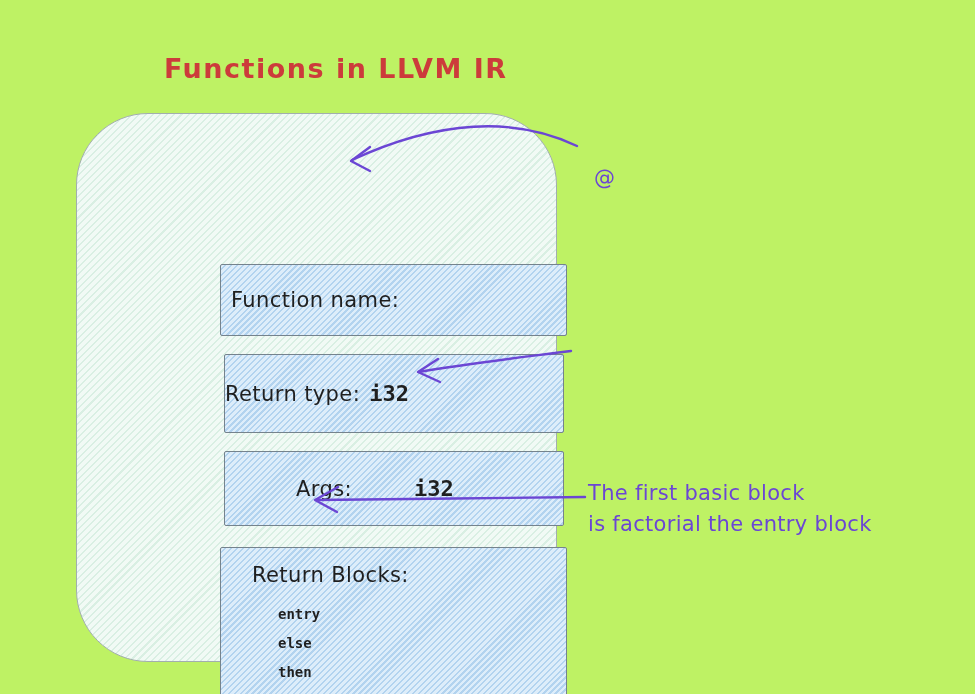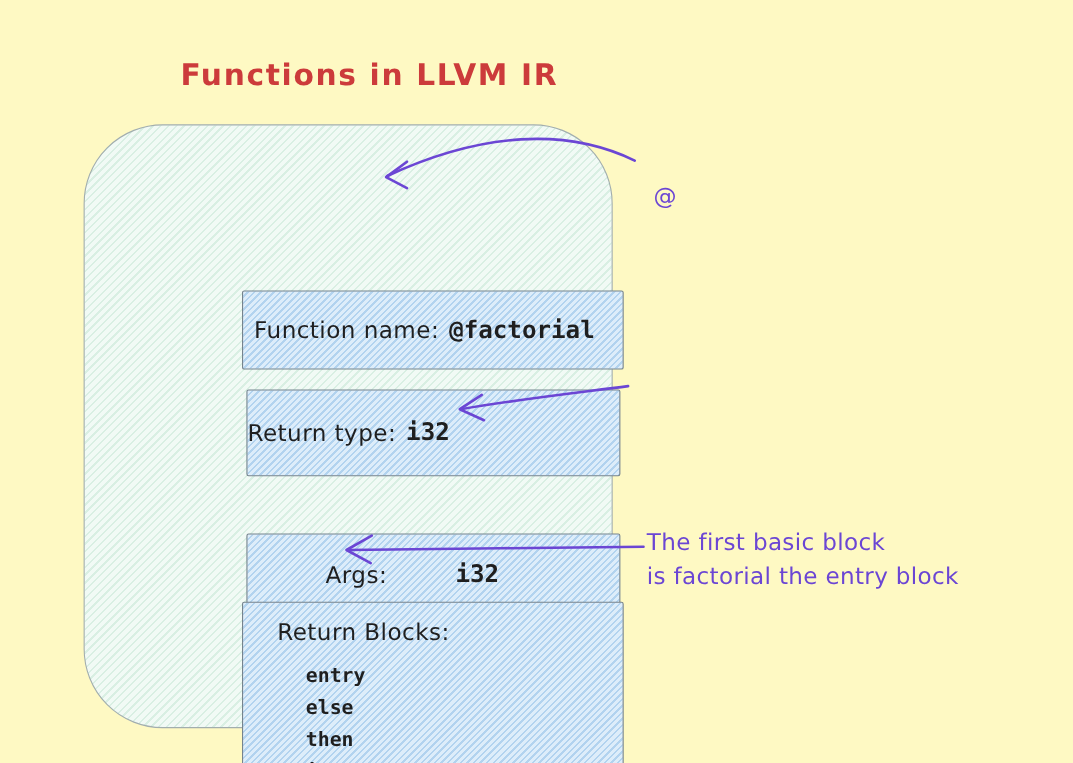--- a/index.html
+++ b/index.html
@@ -14,21 +14,21 @@
     --text-color: #1f1f1f;
   }
   * { margin: 0; padding: 0; box-sizing: border-box; }
   html, body { background: #ffffff; }
   body { font-family: "DejaVu Sans", sans-serif; color: var(--text-color); }
 
   .canvas {
     position: relative;
     width: 975px;
     height: 694px;
-    background: #fef9c3;
+    background: #bef264;
     overflow: hidden;
   }
 
   .title {
     position: absolute;
     left: 164px;
     top: 53px;
     font-size: 27px;
     font-weight: bold;
     letter-spacing: 1.5px;
@@ -55,39 +55,39 @@
     border-radius: 2px;
     background-color: var(--box-fill);
     background-image: repeating-linear-gradient(135deg,
       rgba(255,255,255,0) 0px, rgba(255,255,255,0) 2.6px,
       var(--box-stripe) 2.6px, var(--box-stripe) 4.2px);
     display: flex;
     align-items: center;
   }
   .box-function-name { left: 143px; top: 150px; width: 347px; height: 72px; padding-left: 10px; }
   .box-return-type  { left: 147px; top: 240px; width: 340px; height: 79px; }
-  .box-args         { left: 147px; top: 337px; width: 340px; height: 75px; margin-top: 34px; }
+  .box-args         { left: 147px; top: 337px; width: 340px; height: 75px; }
   .box-basic-blocks {
     left: 143px; top: 433px; width: 347px; height: 189px;
     display: block; padding: 15px 0 0 31px;
   }
 
   .hand { font-size: 21px; letter-spacing: 0.4px; }
   .code {
     font-family: "DejaVu Sans Mono", monospace;
     font-weight: bold;
     font-size: 22px;
   }
   .box .hand { margin-right: 9px; }
   .args-label { margin-left: 71px; }
   .args-value { margin-left: 53px; }
 
   .blocks-label { margin-bottom: 13px; }
   .blocks-list { margin-left: 26px; }
-  .block-item { font-size: 18px; line-height: 29px; }
+  .block-item { font-size: 14px; line-height: 29px; }
 
   .annotation {
     position: absolute;
     color: var(--annotation-color);
     font-size: 21px;
     letter-spacing: 0.3px;
     line-height: 31px;
   }
   .annotation .code { font-size: 20px; color: var(--annotation-color); }
   .ann-function-names { left: 582px; top: 163px; }
@@ -114,21 +114,20 @@
 <body>
 
 <div class="canvas">
 
   <div class="title">Functions in LLVM IR</div>
 
   <div class="container">
 
     <div class="box box-function-name">
       <span class="hand">Function name:</span>
-      <span class="code">@factorial</span>
     </div>
 
     <div class="box box-return-type">
       <span class="hand">Return type:</span>
       <span class="code">i32</span>
     </div>
 
     <div class="box box-args">
       <span class="hand args-label">Args:</span>
       <span class="code args-value">i32</span>

